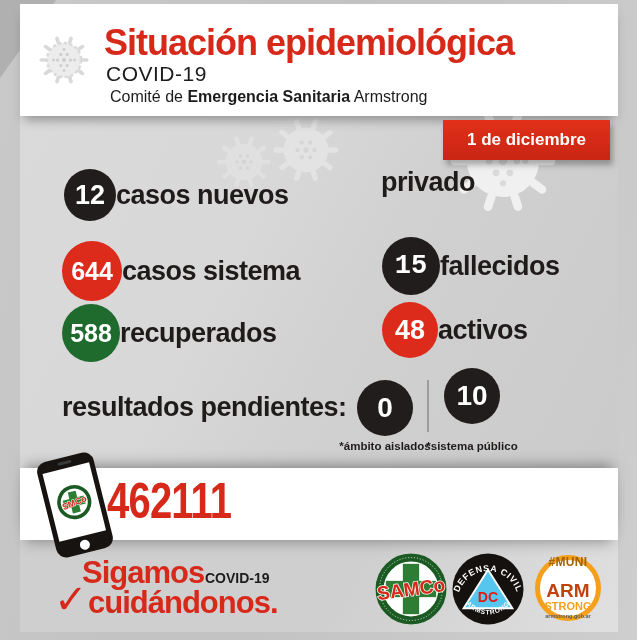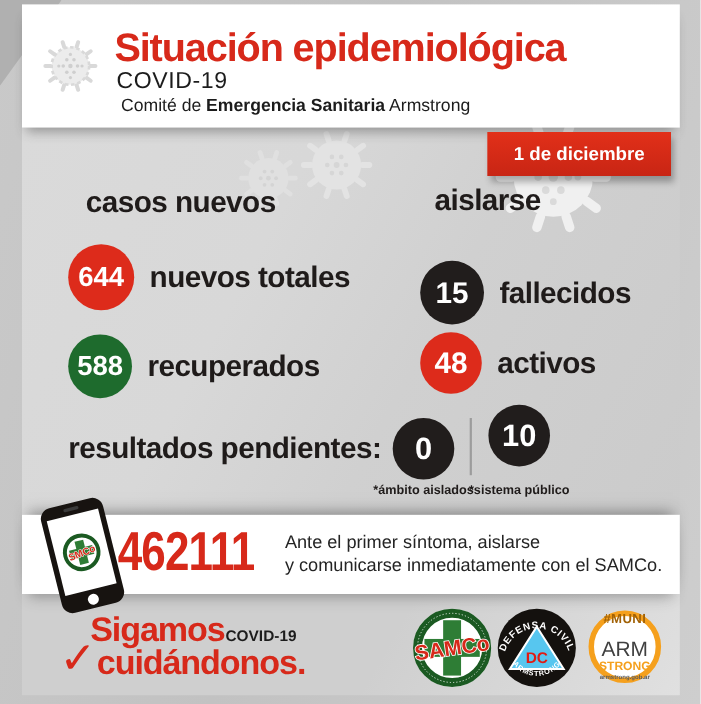--- a/index.html
+++ b/index.html
@@ -29,21 +29,21 @@
          background:linear-gradient(#e23019,#c82514);display:flex;align-items:center;justify-content:center;
          color:#fff;font-size:17px;font-weight:bold;box-shadow:3px 5px 6px rgba(0,0,0,.3);}
 
   
   .wm{position:absolute;z-index:1;}
 
   
   .stat{position:absolute;display:flex;align-items:center;z-index:3;}
   .circle{border-radius:50%;color:#fff;font-weight:bold;display:flex;align-items:center;justify-content:center;
           flex:0 0 auto;}
-  .stat .label{margin-left:14px;font-size:27px;font-weight:bold;color:#1f1b1a;letter-spacing:-.5px;white-space:nowrap;}
+  .stat .label{font-size:27px;font-weight:bold;color:#1f1b1a;letter-spacing:-.5px;white-space:nowrap;}
   .num3{font-size:25px;} .num2{font-size:27px;}
 
   
   .pending-label{position:absolute;left:42px;top:388px;font-size:27px;font-weight:bold;color:#1f1b1a;
           letter-spacing:-.5px;z-index:3;white-space:nowrap;}
   .pcircle{position:absolute;width:56px;height:56px;border-radius:50%;display:flex;align-items:center;
           justify-content:center;color:#fff;font-weight:bold;font-size:28px;z-index:3;}
   .pc0{left:337px;top:376px;} .pc1{left:424px;top:364px;}
   .pdiv{position:absolute;left:407px;top:376px;width:2px;height:52px;background:#9c9c9c;z-index:3;}
   .pnote{position:absolute;width:130px;text-align:center;top:436px;font-size:11.5px;font-weight:bold;
@@ -71,21 +71,21 @@
   .slogan2{position:absolute;left:68px;top:581px;font-size:31px;font-weight:bold;color:#d7291a;
          letter-spacing:-1px;z-index:3;}
   .covid-small{position:absolute;left:185px;top:566px;font-size:14px;font-weight:bold;color:#1c1c1c;z-index:3;}
   .logo{position:absolute;z-index:3;}
   .logo-samco{left:354px;top:548px;}
   .logo-dc{left:431px;top:548px;}
   .logo-muni{left:515px;top:551px;width:56px;height:56px;border-radius:50%;border:5px solid #f5a01d;
          background:#fff;display:flex;flex-direction:column;align-items:center;justify-content:center;
          line-height:1;box-sizing:content-box;}
   .muni-1{font-size:12px;font-weight:bold;color:#a16207;letter-spacing:.3px;}
-  .muni-2{font-size:19px;font-weight:normal;color:#404040;margin-top:13px;}
+  .muni-2{font-size:19px;font-weight:bold;color:#c2410c;margin-top:13px;}
   .muni-3{font-size:11px;font-weight:bold;color:#f5a01d;margin-top:1px;}
   .muni-4{font-size:5.5px;font-weight:bold;color:#58595b;margin-top:2px;}
 </style>
 </head>
 <body>
 
 <div class="page">
   <div class="fold-tl"></div>
 
   <div class="card">
@@ -198,35 +198,36 @@
         <circle cx="28" cy="38.9" r="2"></circle>
           <circle cx="24" cy="32" r="2"></circle>
           <circle cx="28" cy="25.1" r="2"></circle>
         <circle cx="36" cy="25.1" r="2"></circle>
           <circle cx="45" cy="32" r="1.8"></circle>
           <circle cx="32" cy="45" r="1.8"></circle>
       </g>
     </svg>
 
     <div class="stat" style="left:44px;top:165px;">
+      <div class="circle num2" style="width: 52px; height: 52px; background: rgb(33, 29, 28);">12</div>
       <div class="label">casos nuevos</div>
     </div>
-    <div class="stat" style="left:42px;top:218px;">
+    <div class="stat" style="left:42px;top:237px;">
       <div class="circle num3" style="width: 60px; height: 60px; background: rgb(221, 43, 27);">644</div>
-      <div class="label">nuevos totales</div>
+      <div class="label">casos sistema</div>
     </div>
     <div class="stat" style="left:42px;top:300px;">
       <div class="circle num3" style="width: 58px; height: 58px; background: rgb(30, 107, 45);">588</div>
       <div class="label">recuperados</div>
     </div>
     <div class="stat" style="left:361px;top:163px;">
-      <div class="label">aislarse</div>
+      <div class="label">privado</div>
     </div>
     <div class="stat" style="left:362px;top:233px;">
-      <div class="circle num2" style="width: 58px; height: 58px; background: rgb(33, 29, 28);">15</div>
+      <div class="circle num2" style="width: 58px; height: 58px; background: rgb(33, 29, 28); font-family: Liberation Mono, monospace;">15</div>
       <div class="label">fallecidos</div>
     </div>
     <div class="stat" style="left:362px;top:298px;">
       <div class="circle num2" style="width: 56px; height: 56px; background: rgb(221, 43, 27);">48</div>
       <div class="label">activos</div>
     </div>
 
     <div class="pending-label">resultados pendientes:</div>
     <div class="pcircle pc0" style="background:#211d1c;">0</div>
     <div class="pdiv"></div>
@@ -240,24 +241,20 @@
         <svg width="36" height="36" viewBox="0 0 40 40">
           <circle cx="20" cy="20" r="17" fill="#fff" stroke="#1b5a22" stroke-width="4"></circle>
           <rect x="15.5" y="8" width="9" height="24" fill="#2e7d35"></rect>
           <rect x="8" y="15.5" width="24" height="9" fill="#2e7d35"></rect>
           <text x="20" y="24" text-anchor="middle" font-size="10" font-weight="bold" fill="#d7291a" transform="rotate(-8 20 20)" style="paint-order:stroke;stroke:#fff;stroke-width:1px;">SMCo</text>
         </svg>
       </div>
       <div class="home"></div>
     </div>
     <div class="hot-number">462111</div>
-    <div class="hot-msg">
-      <div>Ante el primer síntoma, aislarse</div>
-      <div>y comunicarse inmediatamente con el SAMCo.</div>
-    </div>
 
     <div class="check">✓</div>
     <div class="slogan1">Sigamos</div>
     <div class="slogan2">cuidándonos.</div>
     <div class="covid-small">COVID-19</div>
 
     <svg class="logo logo-samco" width="74" height="74" viewBox="0 0 100 100">
       <circle cx="50" cy="50" r="48" fill="#ffffff"></circle>
       <circle cx="50" cy="50" r="42.5" fill="none" stroke="#1b5a22" stroke-width="11"></circle>
       <circle cx="50" cy="50" r="42.5" fill="none" stroke="#ffffff" stroke-width="1" stroke-dasharray="1.5 2.5"></circle>

